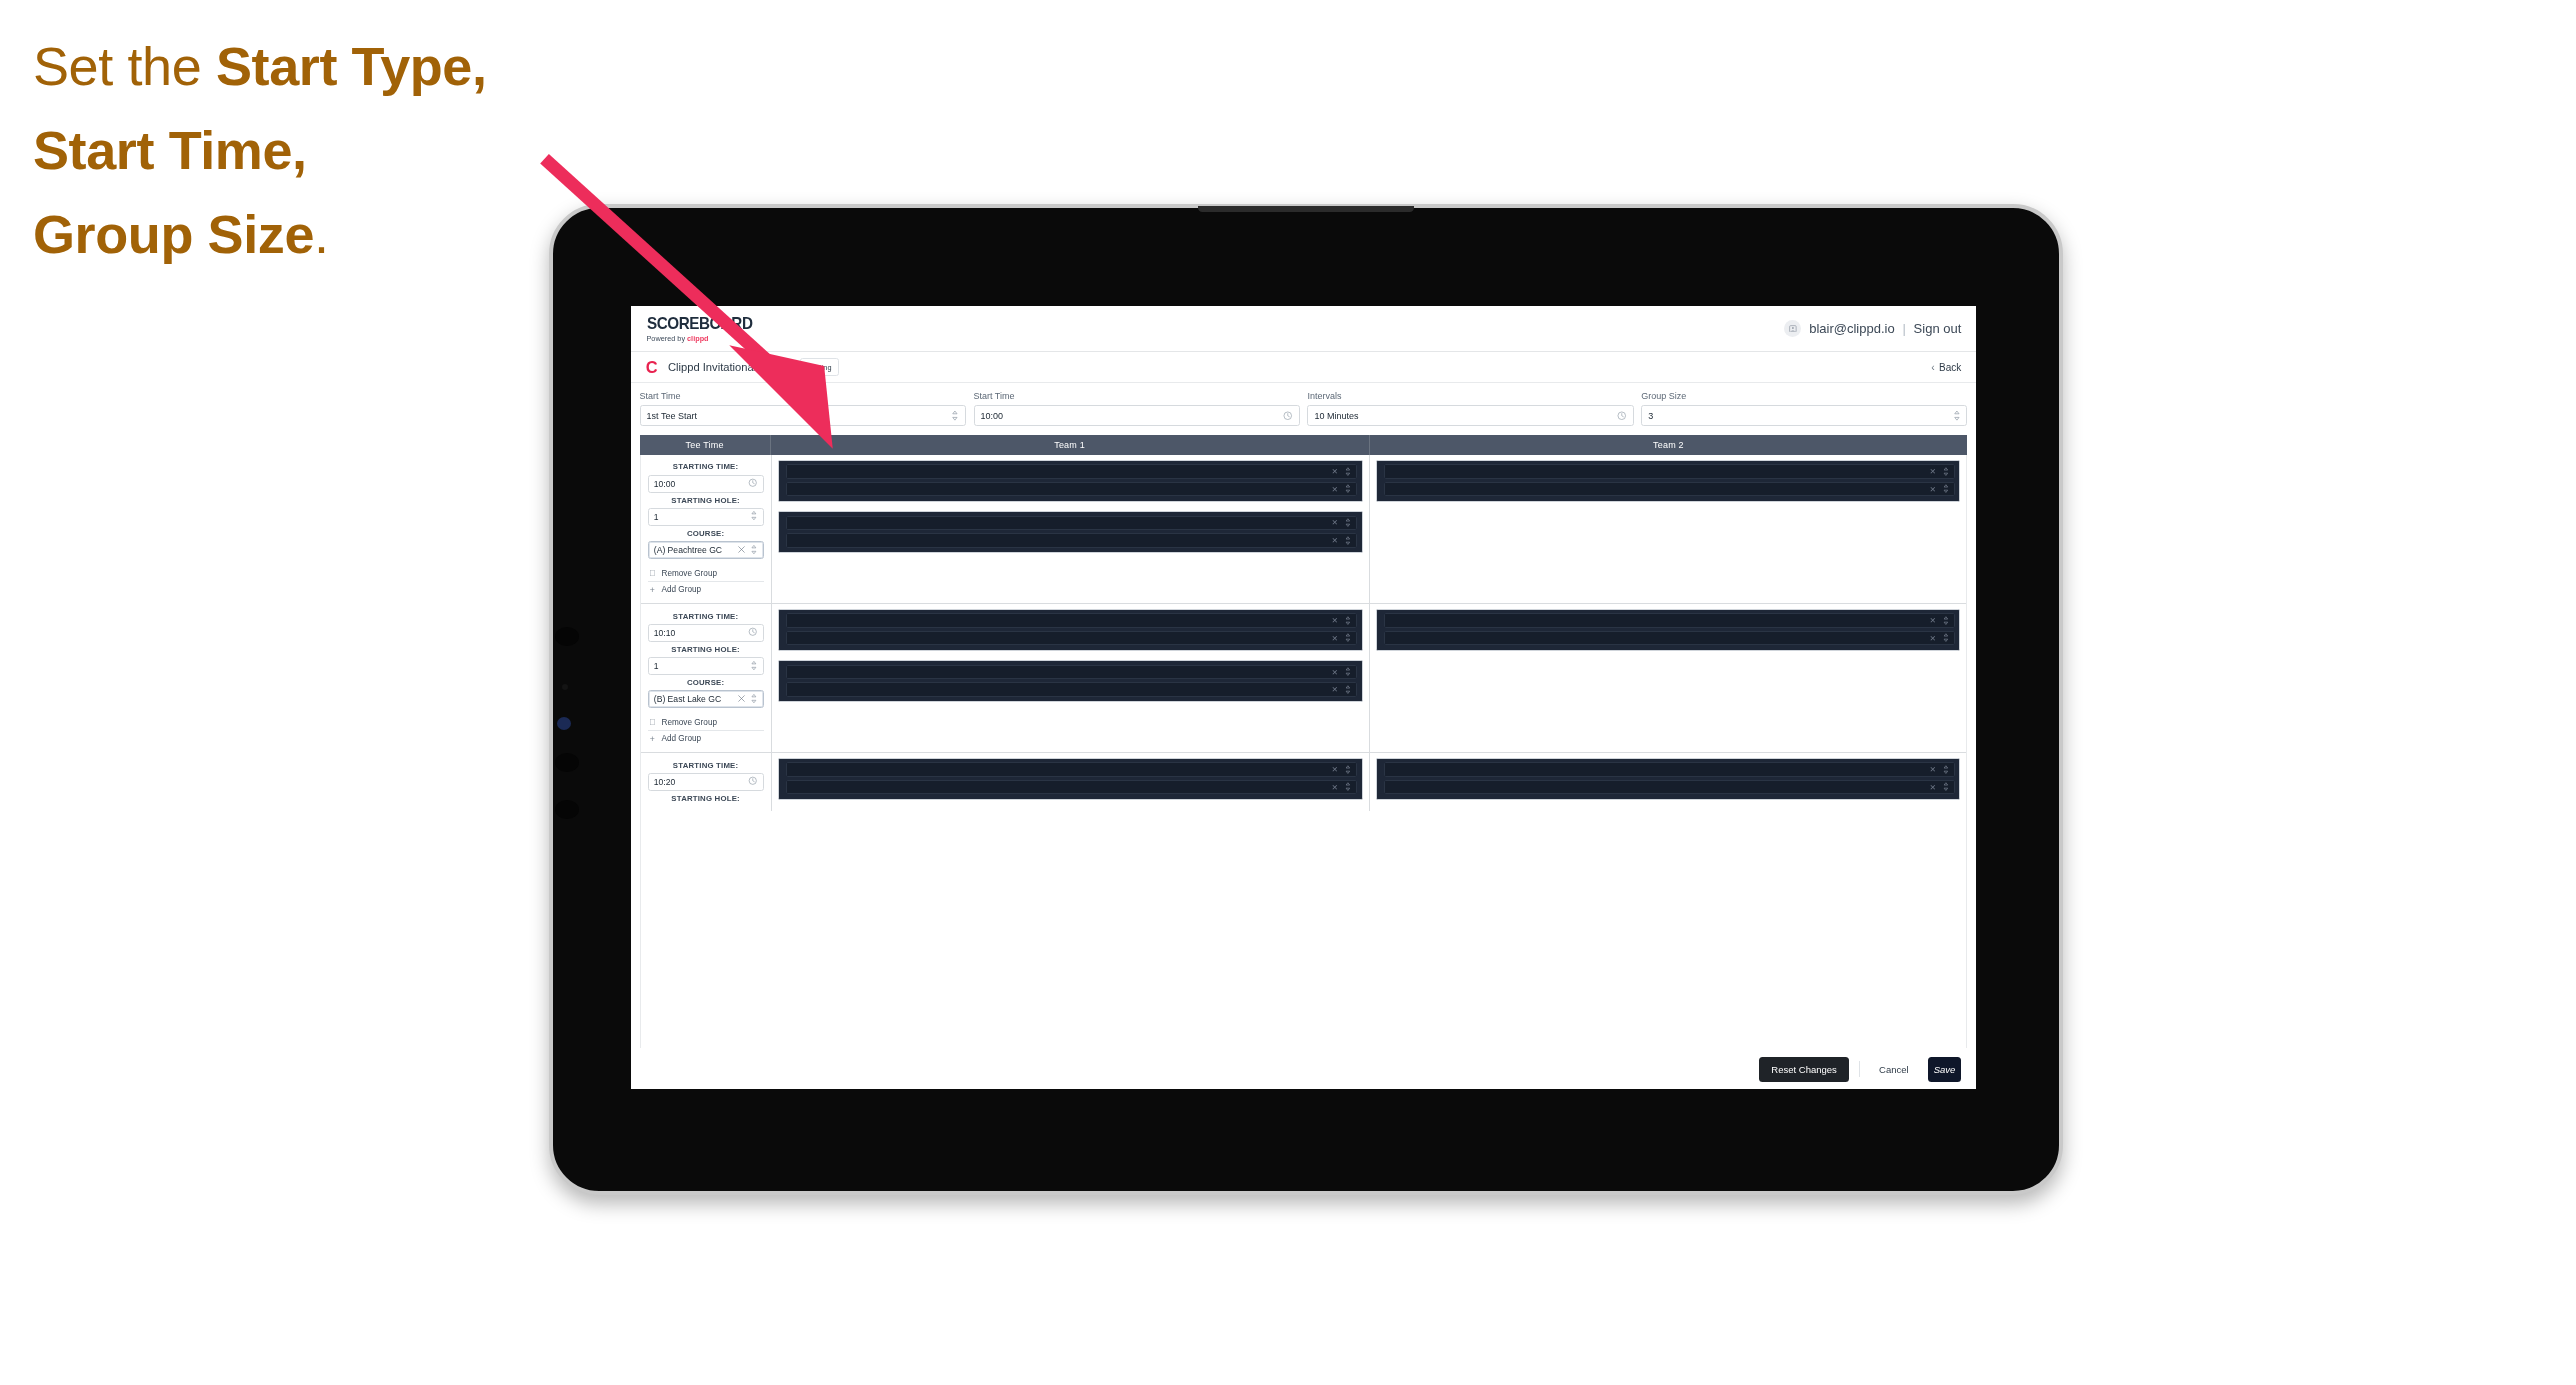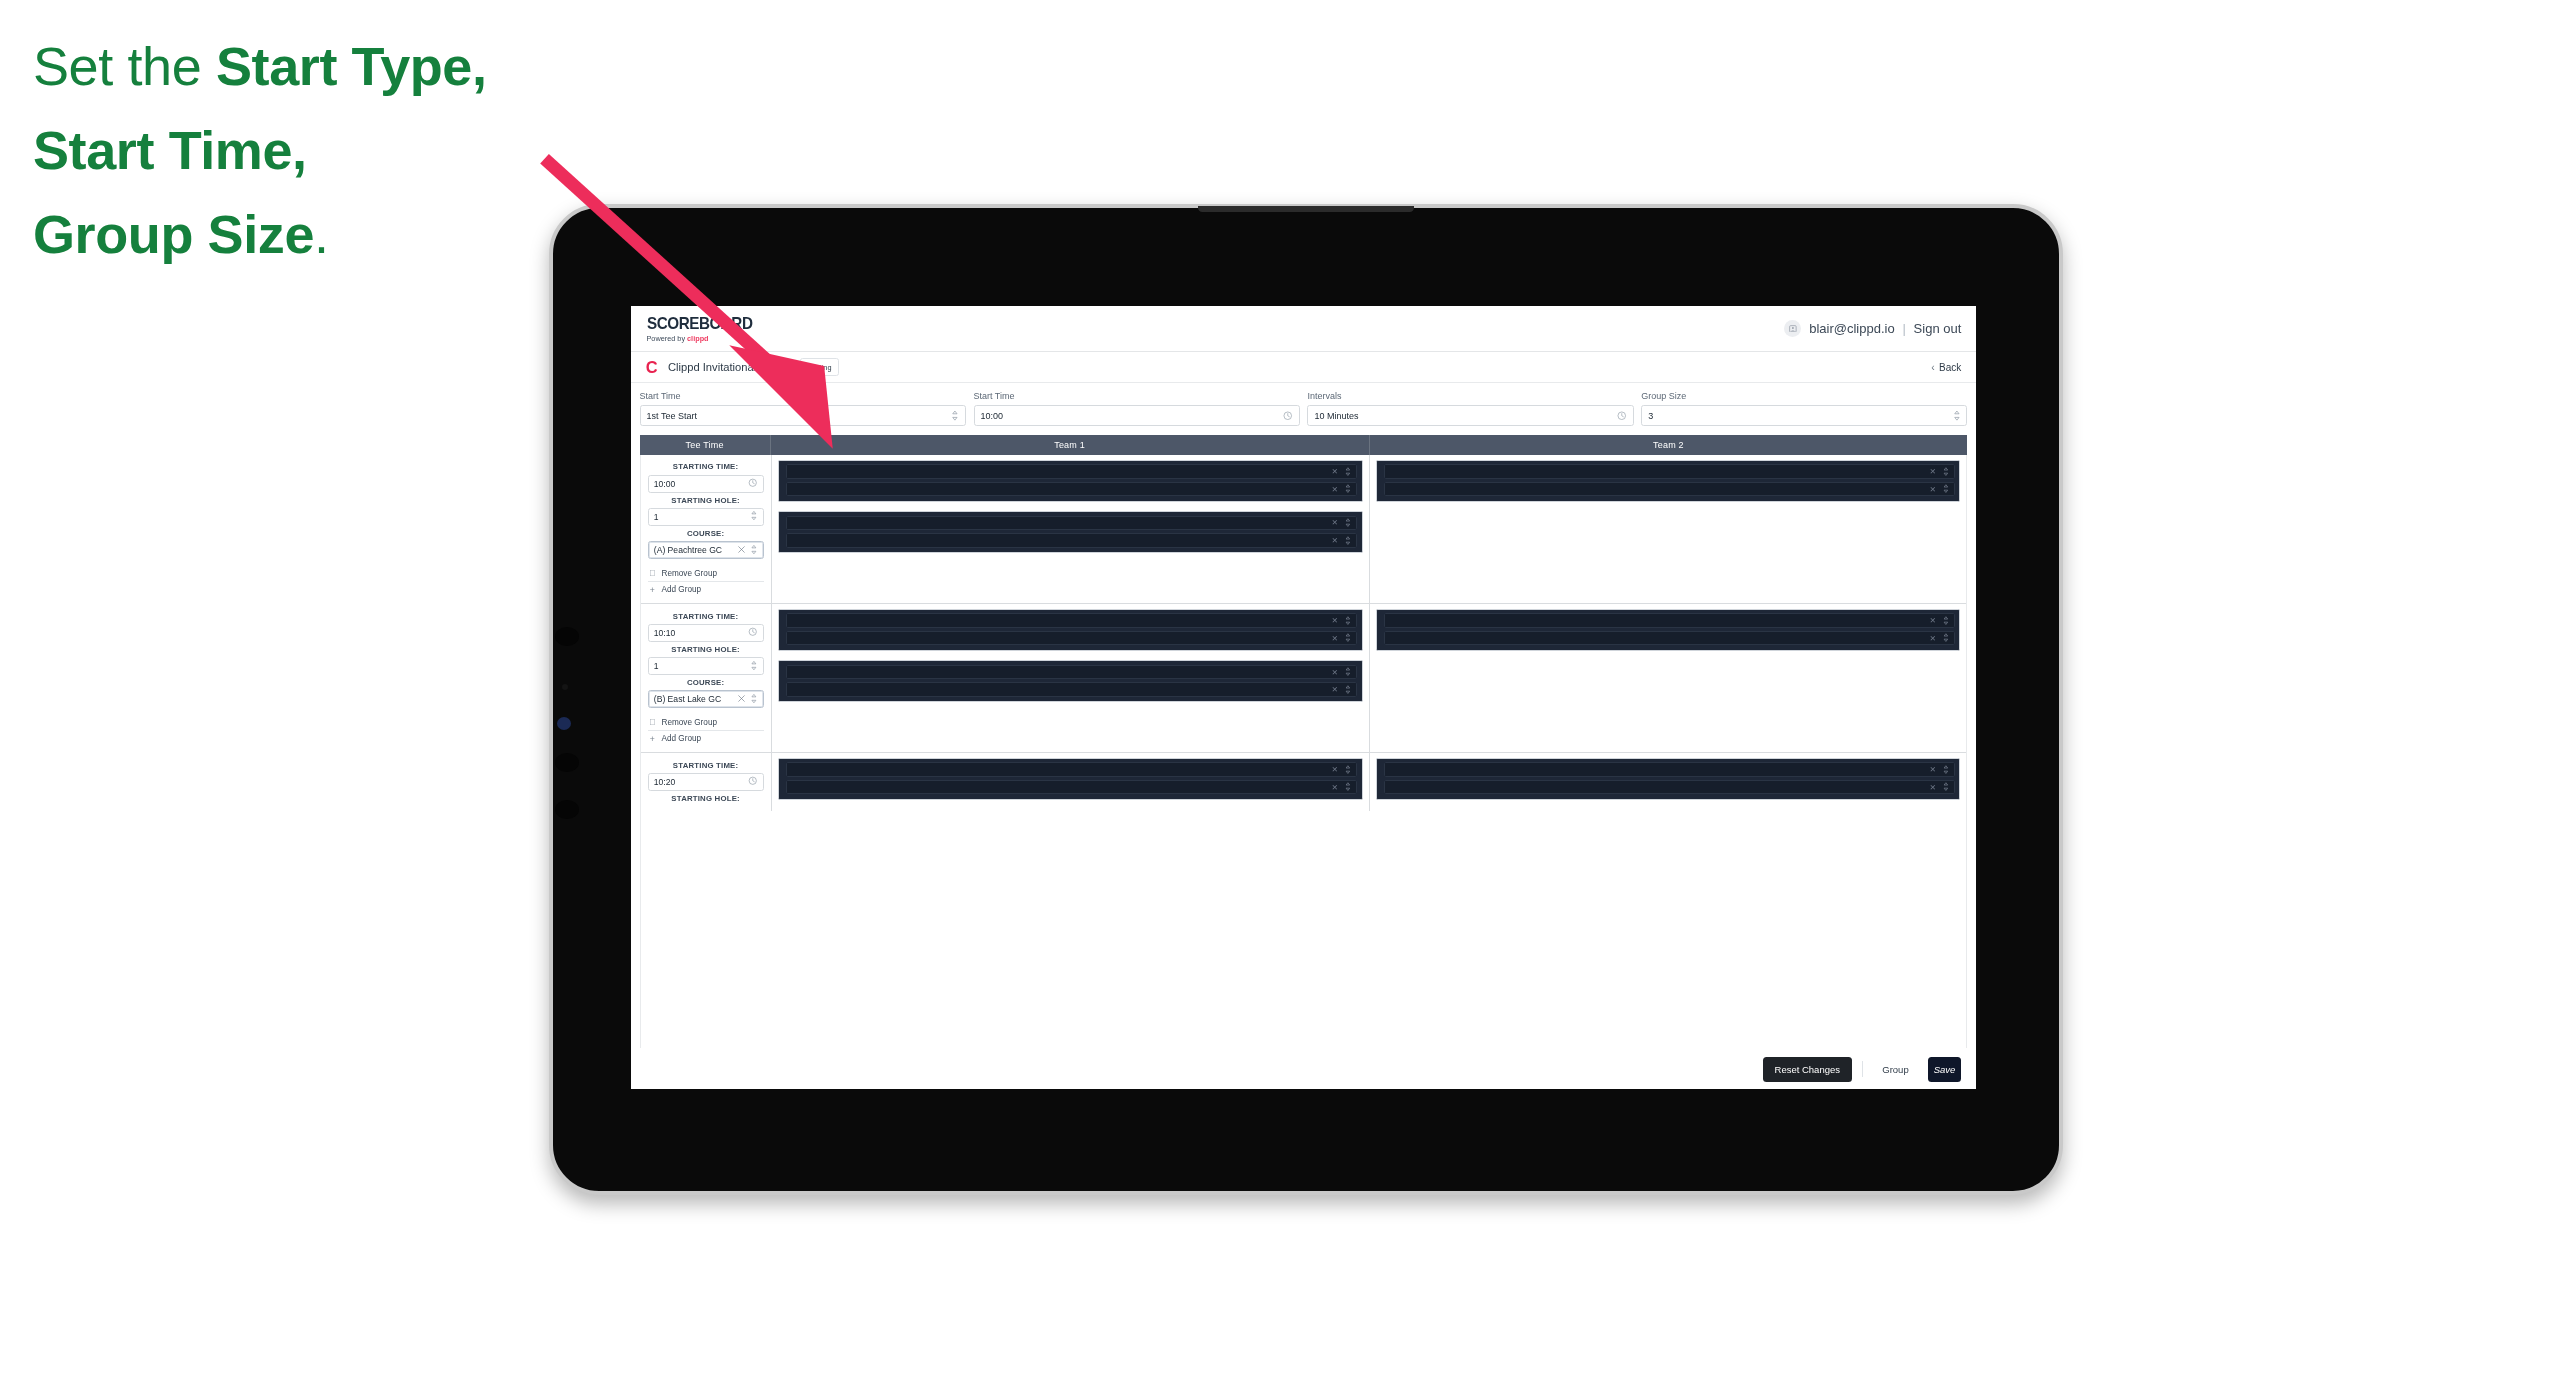--- a/index.html
+++ b/index.html
@@ -13,21 +13,21 @@
     overflow: hidden;
   }
 
   
   .caption {
     position: absolute;
     left: 33px; top: 24px;
     width: 552px;
     font-size: 54px;
     line-height: 1.56;
-    color: #15803d;
+    color: #a16207;
     letter-spacing: -0.4px;
   }
   .caption b { font-weight: 700; }
   .caption .ln { display:block; white-space:nowrap; }
 
   
   .arrow-layer {
     position: absolute; left:0; top:0; width:2576px; height:1386px;
     pointer-events:none; z-index: 60;
   }
@@ -654,21 +654,21 @@
             </div>
         </div>
       </div>
     </div>
 
   </div>
 
   <div class="footer">
     <div class="btn btn-reset">Reset Changes</div>
     <div class="v-sep"></div>
-    <div class="btn btn-cancel">Group</div>
+    <div class="btn btn-cancel">Cancel</div>
     <div class="btn btn-save">Save</div>
   </div>
 
 </div>
 
 <svg class="arrow-layer" viewBox="0 0 2985 1606" aria-hidden="true">
   <g>
     <path d="M631 184 L905 432" stroke="#ED2D5B" stroke-width="15" stroke-linecap="butt" fill="none"></path>
     <path d="M845 400 L965 520 L955 424 Z" fill="#ED2D5B"></path>
   </g>

